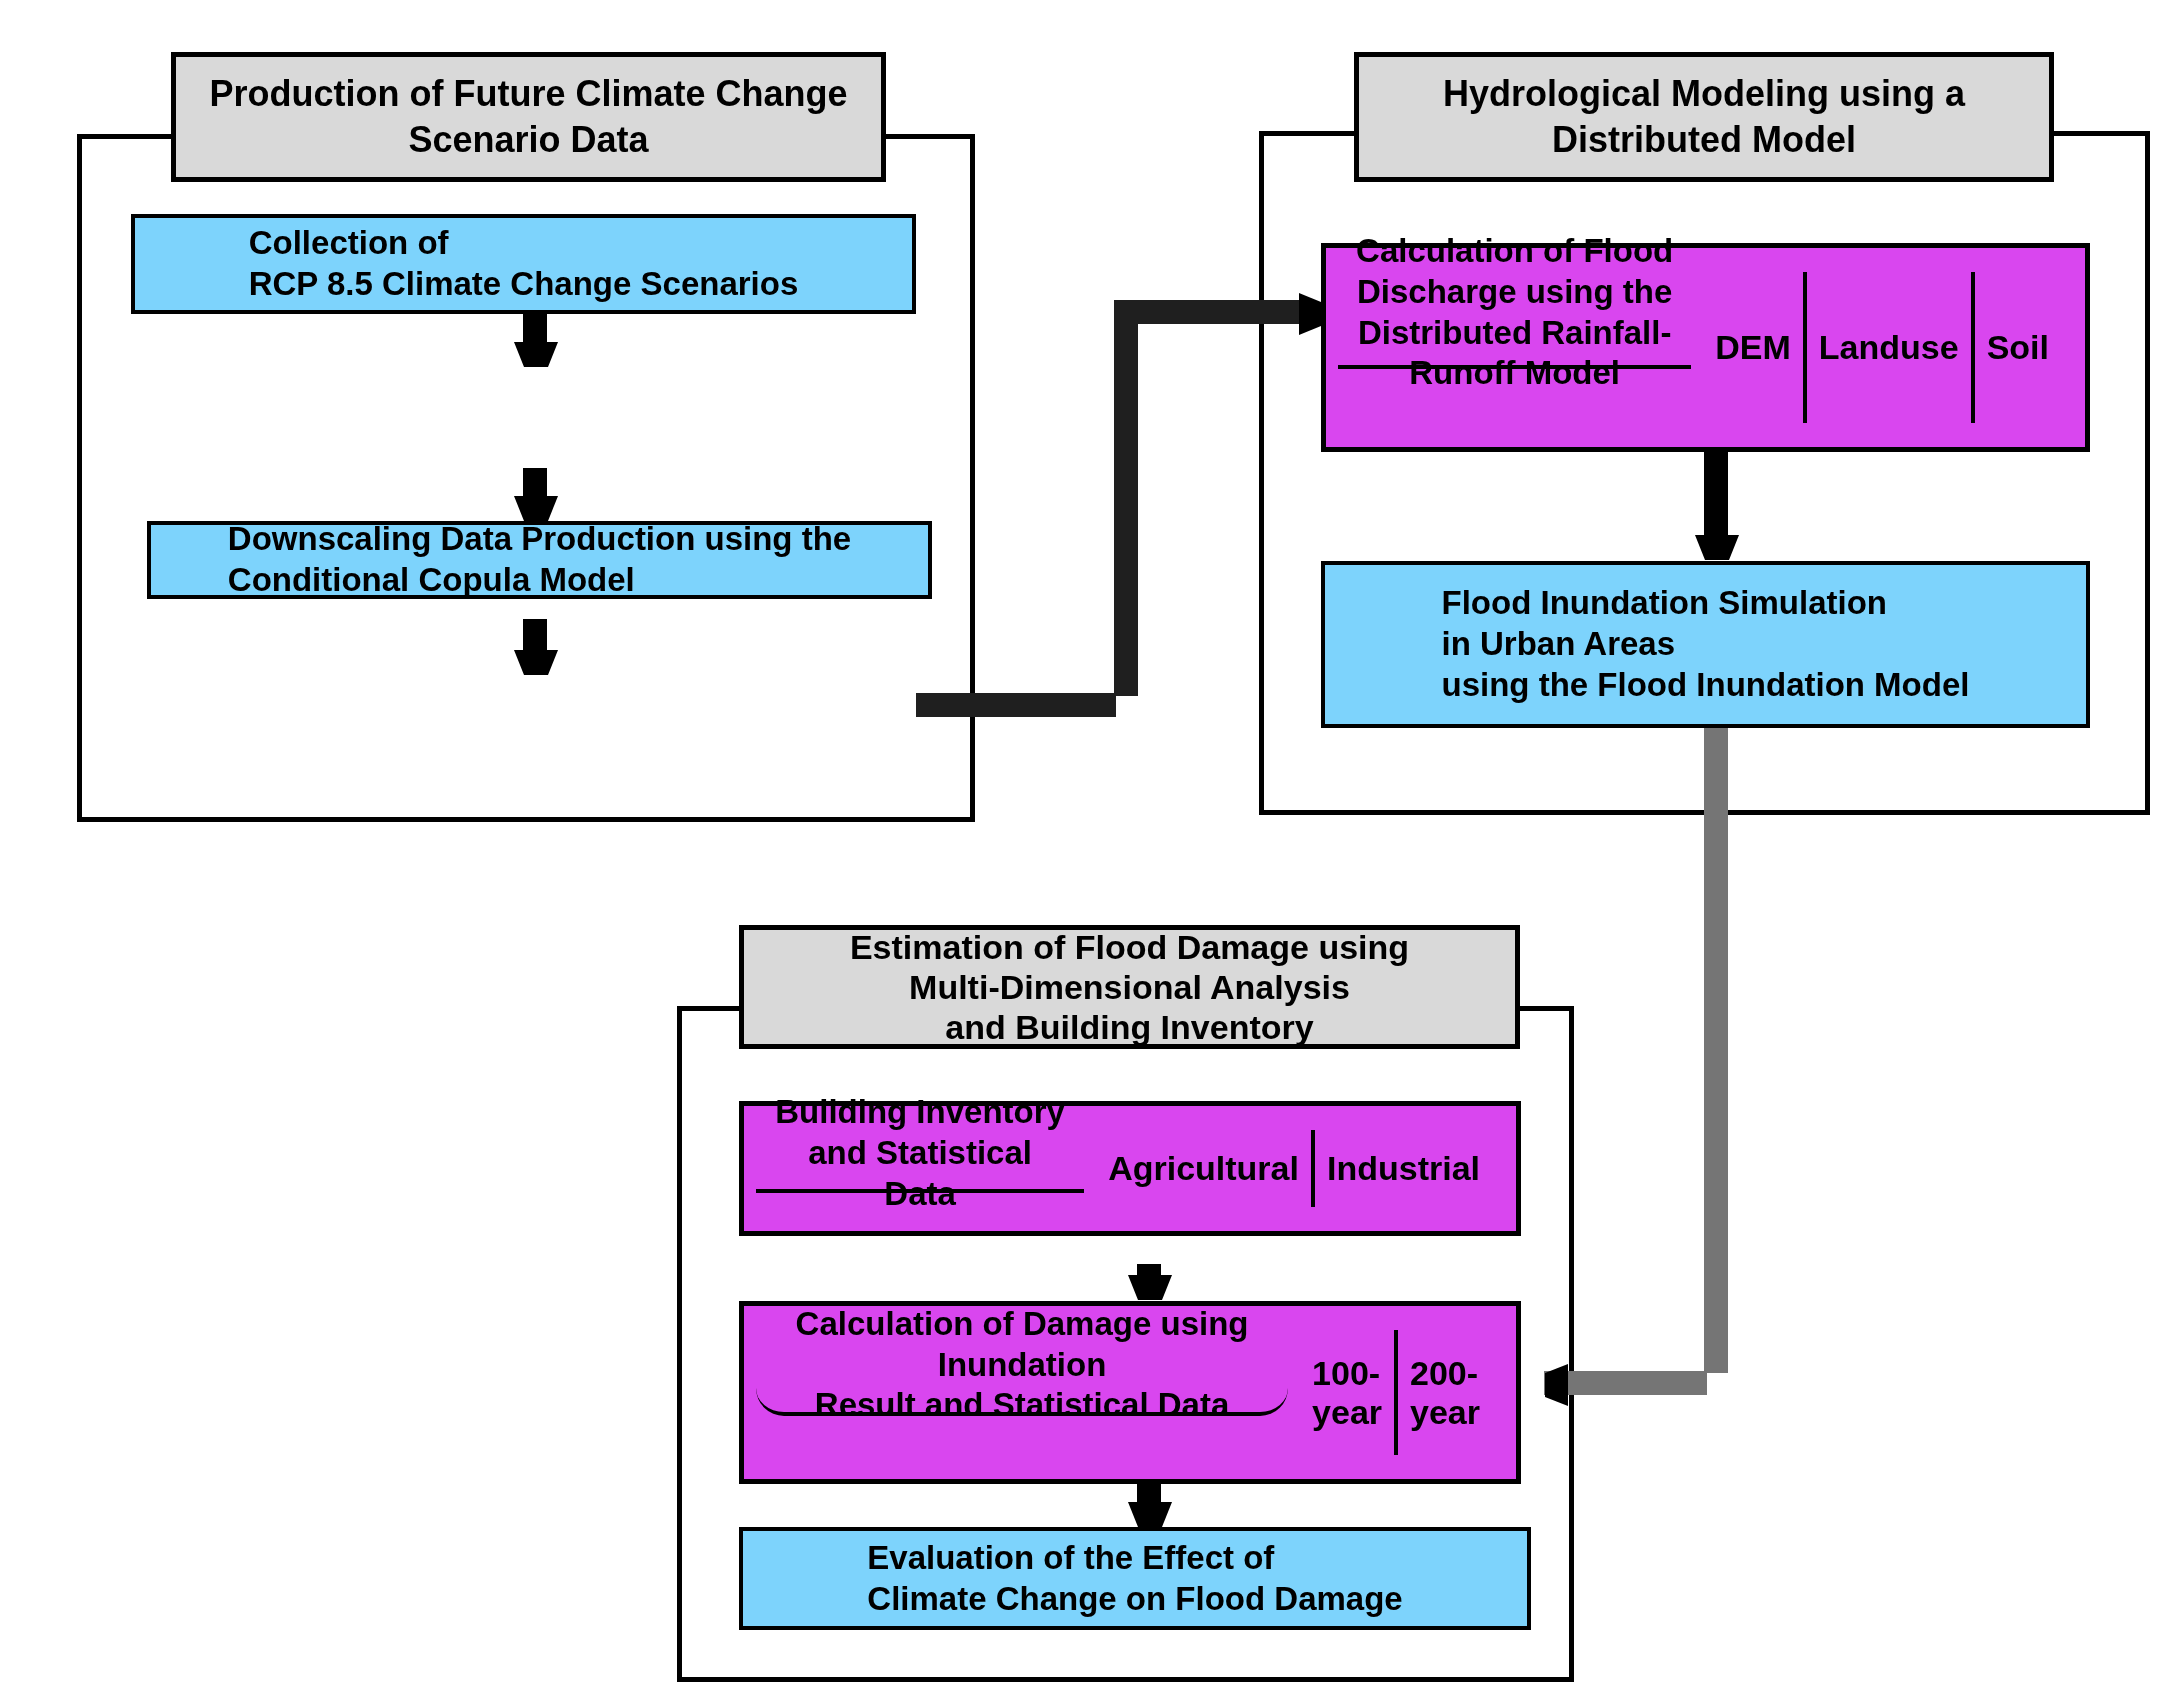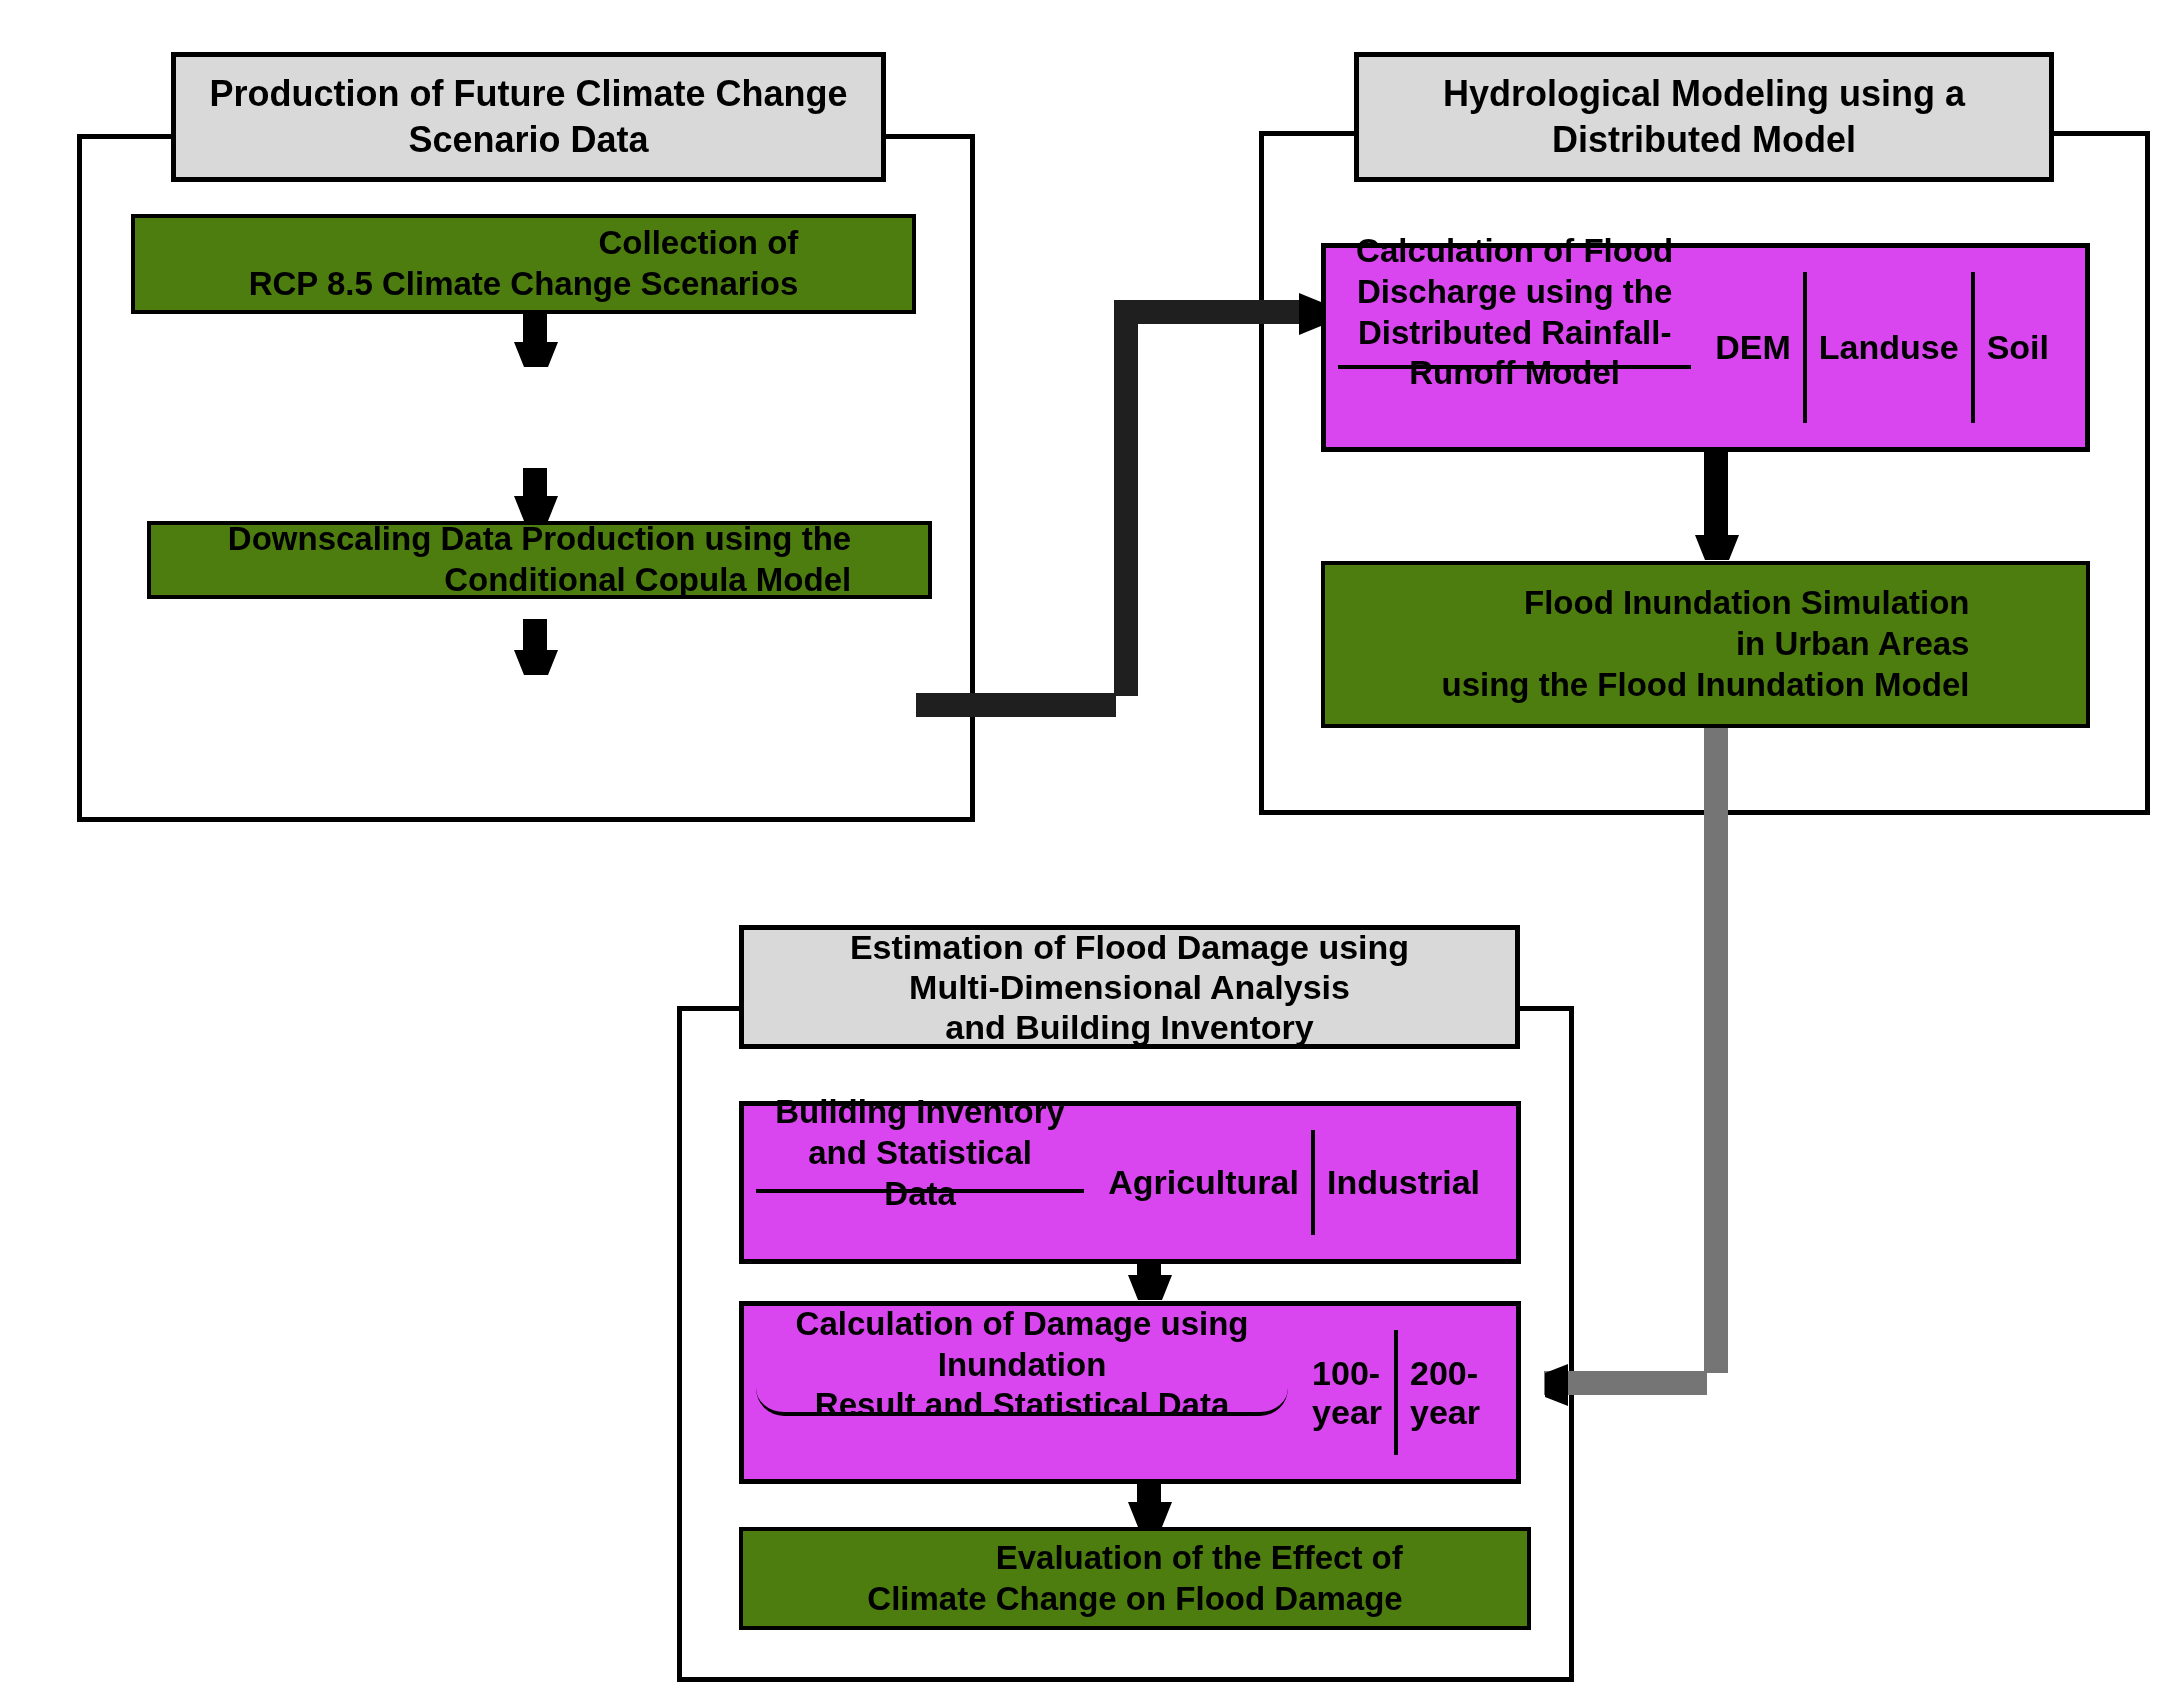--- a/index.html
+++ b/index.html
@@ -15,23 +15,23 @@
 
   .hdr {
     position:absolute; background:#d9d9d9; border:5.1px solid #000;
     display:flex; align-items:center; justify-content:center;
     text-align:center; white-space:pre-line;
     font-size:36px; line-height:1.28; z-index:3;
   }
   .hdr.small { font-size:34px; line-height:1.18; }
 
   .box {
-    position:absolute; background:#4d7c0f; border:4.5px solid #000;
+    position:absolute; background:#7dd3fc; border:4.5px solid #000;
     display:flex; align-items:center; justify-content:center;
-    text-align:right; white-space:pre-line;
+    text-align:left; white-space:pre-line;
     font-size:33px; line-height:1.24; z-index:2;
   }
 
   .combo { position:absolute; background:#d946ef; border:5.1px solid #000; display:flex; z-index:2; }
   .combo-top {
     border-bottom:4.5px solid #000;
     display:flex; align-items:center; justify-content:center;
     text-align:center; white-space:pre-line;
     font-size:33px; line-height:1.24;
   }
@@ -97,21 +97,21 @@
   <div class="box" style="left:1297px; top:537px; width:769px; height:167px;">Flood Inundation Simulation
 in Urban Areas
 using the Flood Inundation Model</div>
 
   <div class="container" style="left:653px; top:982px; width:897px; height:676px;"></div>
 
   <div class="hdr small" style="left:715px; top:901px; width:781px; height:124px;">Estimation of Flood Damage using
 Multi-Dimensional Analysis
 and Building Inventory</div>
 
-  <div class="combo" style="left:715px; top:1077px; width:782px; height:163px;">
+  <div class="combo" style="left:715px; top:1077px; width:782px; height:135px;">
     <div class="combo-top" style="height:75px;">Building Inventory and Statistical Data</div>
     <div class="cells">
       <div class="cell" style="flex:415;">Agricultural</div>
       <div class="cell" style="flex:405;">Industrial</div>
     </div>
   </div>
 
   <div class="vline black" style="left:1113px; top:1240px; width:3.2px; height:12.8px;"></div>
   <div class="head head-down" style="left:1104px; top:1251px;"></div>
 

